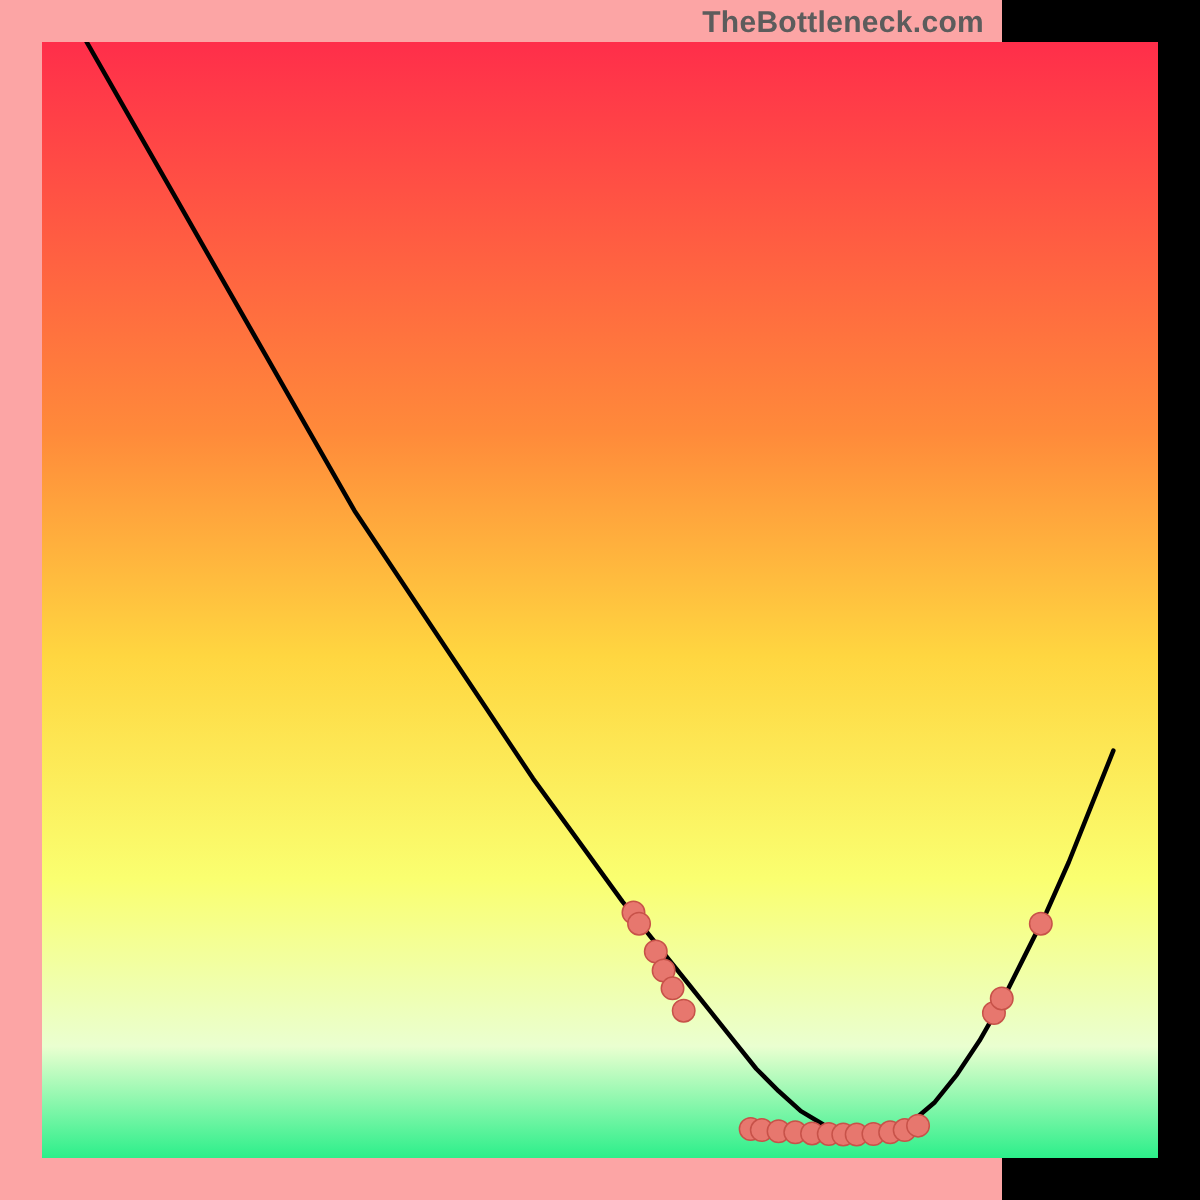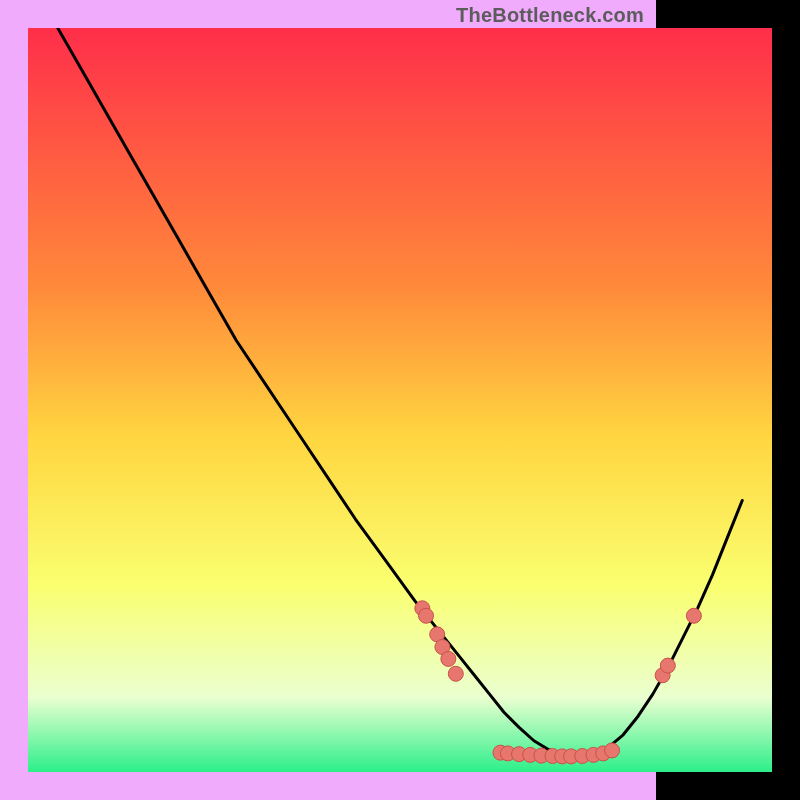--- a/index.html
+++ b/index.html
@@ -10,21 +10,22 @@
     background: #000;
     overflow: hidden;
     font-family: Arial, Helvetica, sans-serif;
   }
   .frame {
     position: absolute;
     left: 0;
     top: 0;
     width: 656px;
     height: 800px;
-    background: #f0abfc;
+    background: #fca5a5;
+    padding-left: 12px;
   }
   .plot {
     position: absolute;
     left: 28px;
     top: 28px;
     width: 744px;
     height: 744px;
   }
   .attribution {
     position: absolute;

